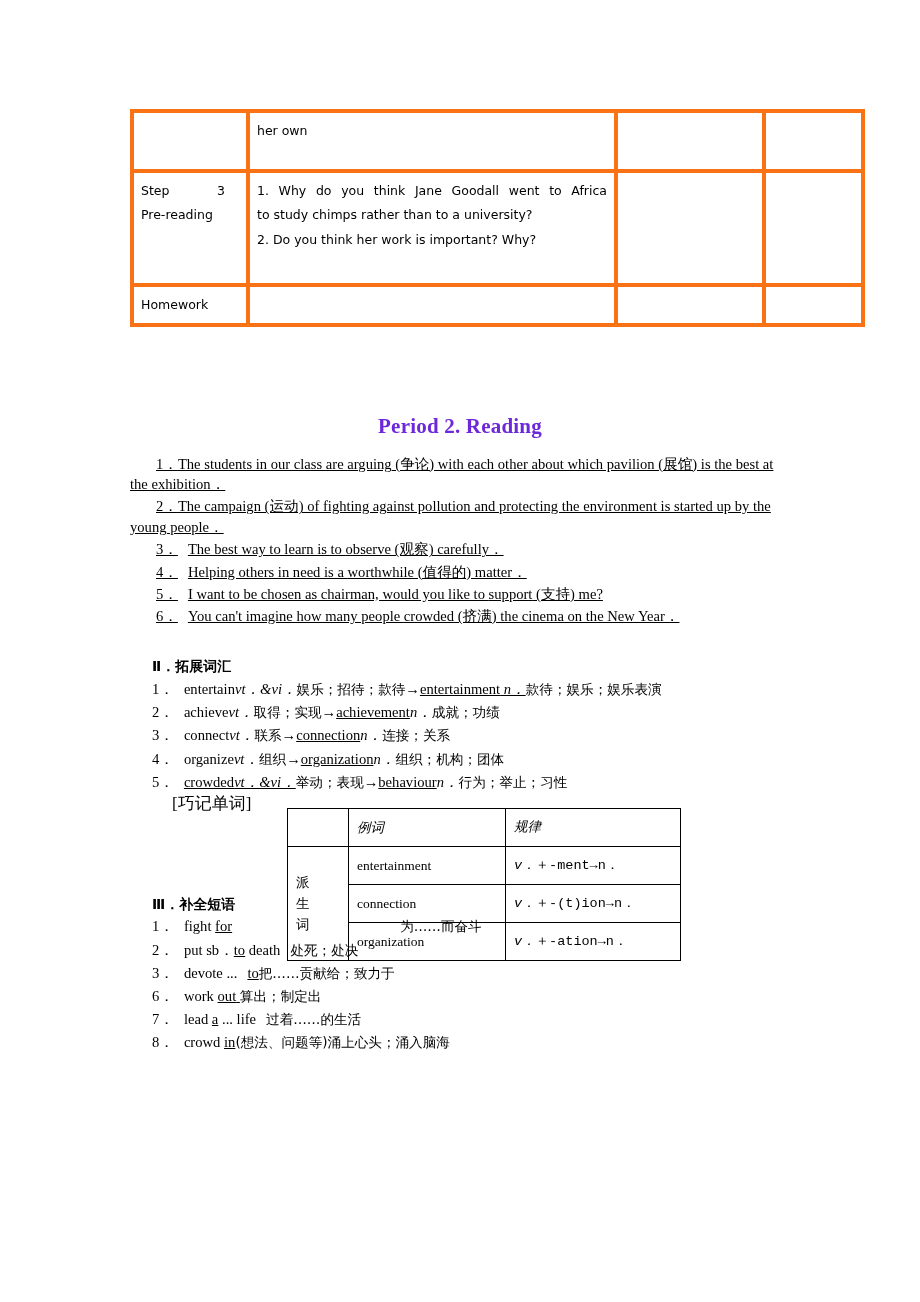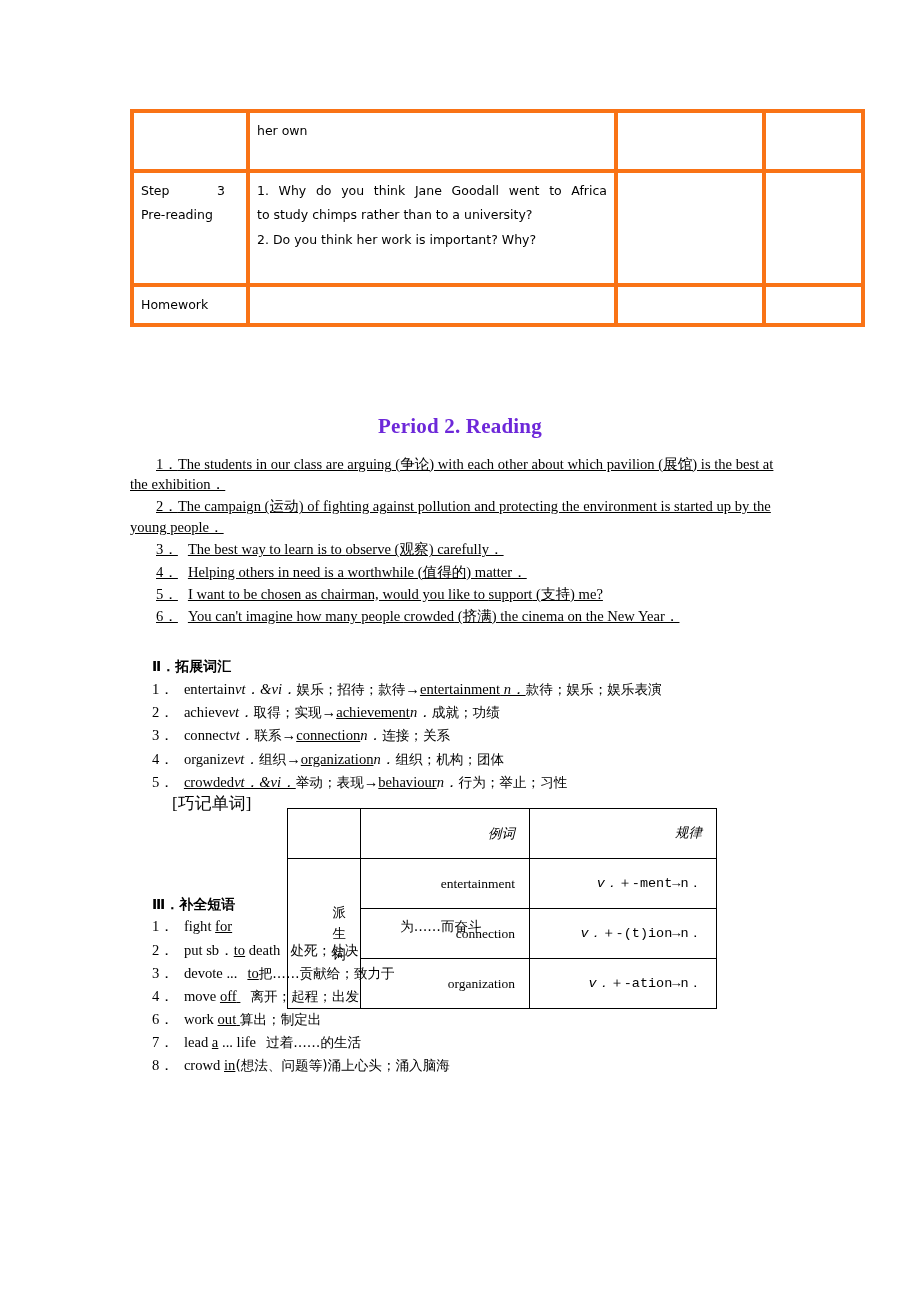--- a/index.html
+++ b/index.html
@@ -106,23 +106,23 @@
     position: absolute;
     left: 287px;
     top: 808px;
     width: 344px;
     border-collapse: collapse;
     table-layout: fixed;
     font-size: 13.5px;
   }
   .deriv-table td {
     border: 1px solid #000000;
-    text-align: right;
+    text-align: left;
     height: 21px;
-    padding: 14px;
+    padding: 8px;
     line-height: 21px;
   }
   .deriv-table td.lbl { width: 44px; }
   .deriv-table td.word { width: 140px; }
   .deriv-table td.rule { width: 158px; font-family: Liberation Mono, monospace; }
   .deriv-table .hcn {
     font-family: "DejaVu Sans", "Liberation Sans", sans-serif;
     font-size: 13.5px;
     font-style: italic;
   }
@@ -240,21 +240,20 @@
 
 <div class="body" id="sec3">
   <div class="sec-head">Ⅲ．补全短语</div>
 
   <div class="ln"><span>1．</span><span class="sp"></span><span>fight </span><span class="u">for</span><span></span><span class="gap"></span><span class="cn">为……而奋斗</span></div>
 
   <div class="ln"><span>2．</span><span class="sp"></span><span>put sb．</span><span class="u">to</span><span> death</span><span class="sp"></span><span class="cn">处死；处决</span></div>
 
   <div class="ln"><span>3．</span><span class="sp"></span><span>devote ...</span><span class="sp"></span><span class="u">to</span><span class="cn">把……贡献给；致力于</span></div>
 
-  <div class="ln"><span>4．</span><span class="sp"></span><span>move </span><span class="u">off</span><span class="u">&nbsp;</span><span class="sp"></span><span class="cn">离开；起程；出发</span></div>
 
 
   <div class="ln"><span>6．</span><span class="sp"></span><span>work </span><span class="u">out</span><span class="u">&nbsp;</span><span class="cn">算出；制定出</span></div>
 
   <div class="ln"><span>7．</span><span class="sp"></span><span>lead </span><span class="u">a</span><span> ...   life</span><span class="sp"></span><span class="cn">过着……的生活</span></div>
 
   <div class="ln"><span>8．</span><span class="sp"></span><span>crowd </span><span class="u">in</span><span class="cn">(想法、问题等)涌上心头；涌入脑海</span></div>
 </div>
 
 </body></html>

